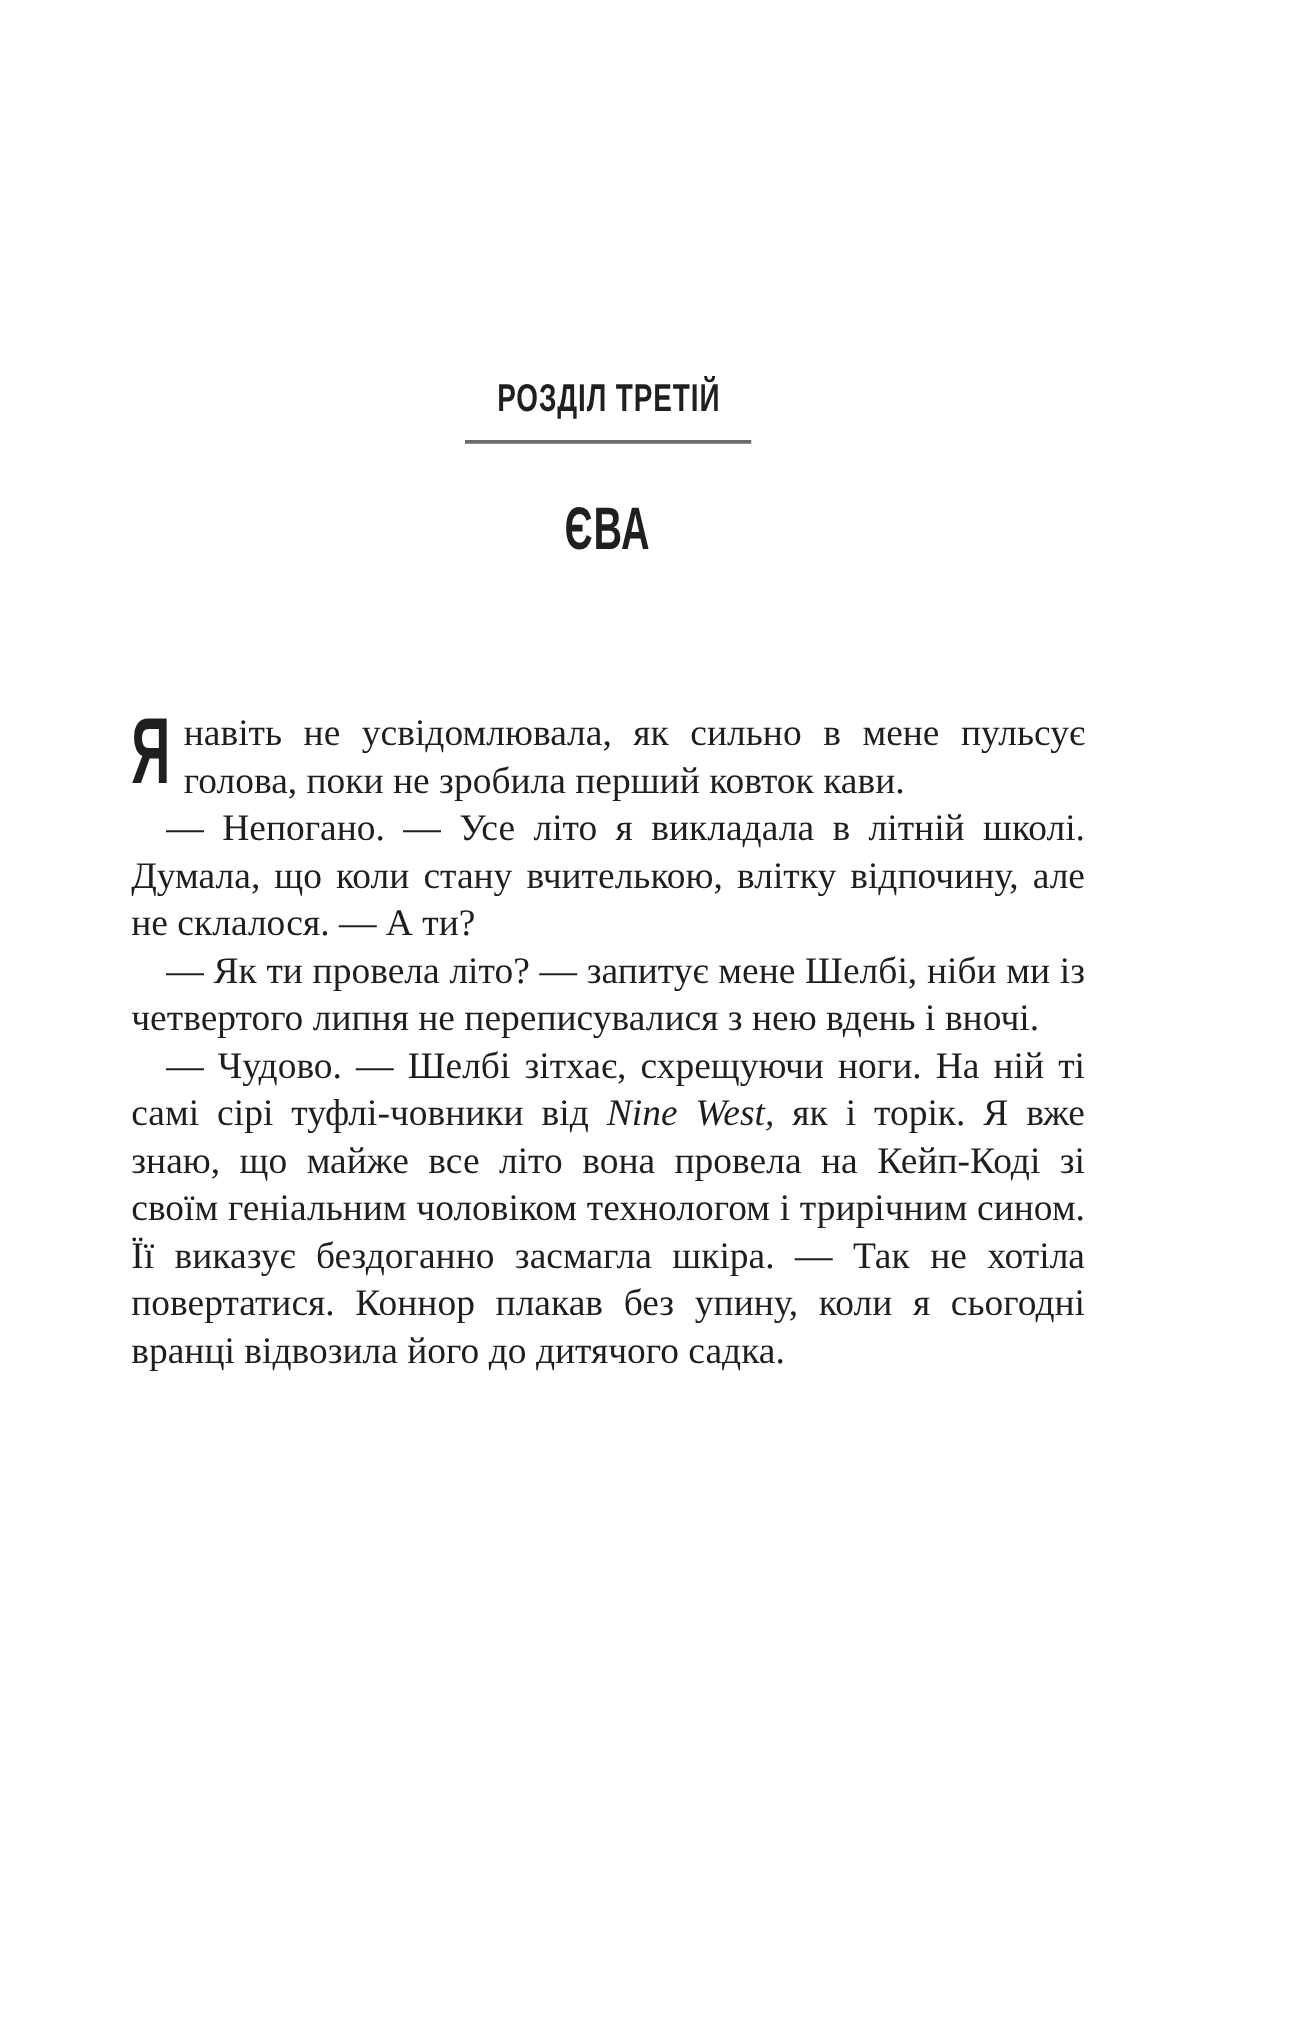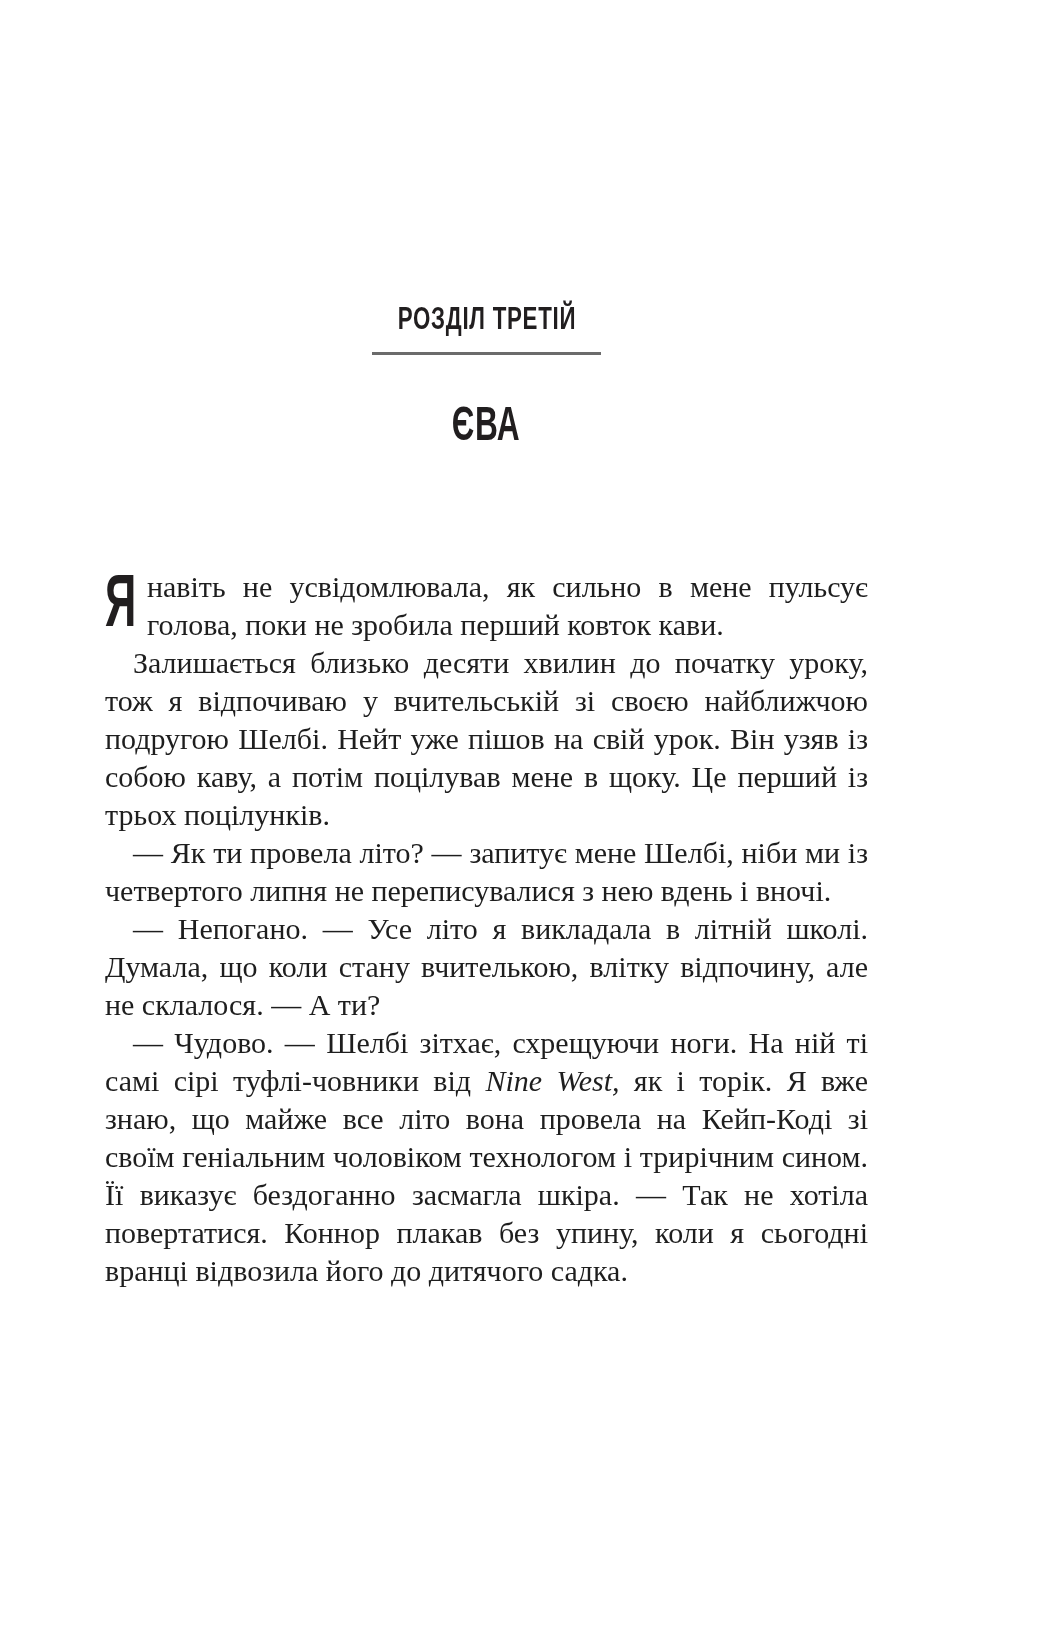--- a/index.html
+++ b/index.html
@@ -114,19 +114,18 @@
     <div class="chapter-rule"></div>
     <div class="chapter-title">
       <span class="squeeze">ЄВА</span>
     </div>
   </header>
 
   <main class="body-text" id="body-text">
       <p><span class="dropcap">
           <span class="dropcap-glyph">Я</span>
         </span>навіть не усвідомлювала, як сильно в мене пульсує голова, поки не зробила перший ковток кави.</p>
-      <p class="indent">Залишається близько десяти хвилин до початку уроку, тож я відпочиваю у вчительській зі своєю найближчою подругою Шелбі. Нейт уже пішов на свій урок. Він узяв із собою каву, а потім поцілував мене в щоку. Це перший із трьох поцілунків.</p>
+      <p class="indent">— Непогано. — Усе літо я викладала в літній школі. Думала, що коли стану вчителькою, влітку відпочину, але не склалося. — А ти?</p>
       <p class="indent">— Як ти провела літо? — запитує мене Шелбі, ніби ми із четвертого липня не переписувалися з нею вдень і вночі.</p>
-      <p class="indent">— Непогано. — Усе літо я викладала в літній школі. Думала, що коли стану вчителькою, влітку відпочину, але не склалося. — А ти?</p>
       <p class="indent">— Чудово. — Шелбі зітхає, схрещуючи ноги. На ній ті самі сірі туфлі-човники від <em>Nine West,</em> як і торік. Я вже знаю, що майже все літо вона провела на Кейп-Коді зі своїм геніальним чоловіком технологом і трирічним сином. Її виказує бездоганно засмагла шкіра. — Так не хотіла повертатися. Коннор плакав без упину, коли я сьогодні вранці відвозила його до дитячого садка.</p>
     </main>
 
 </div>
 
 </body></html>

